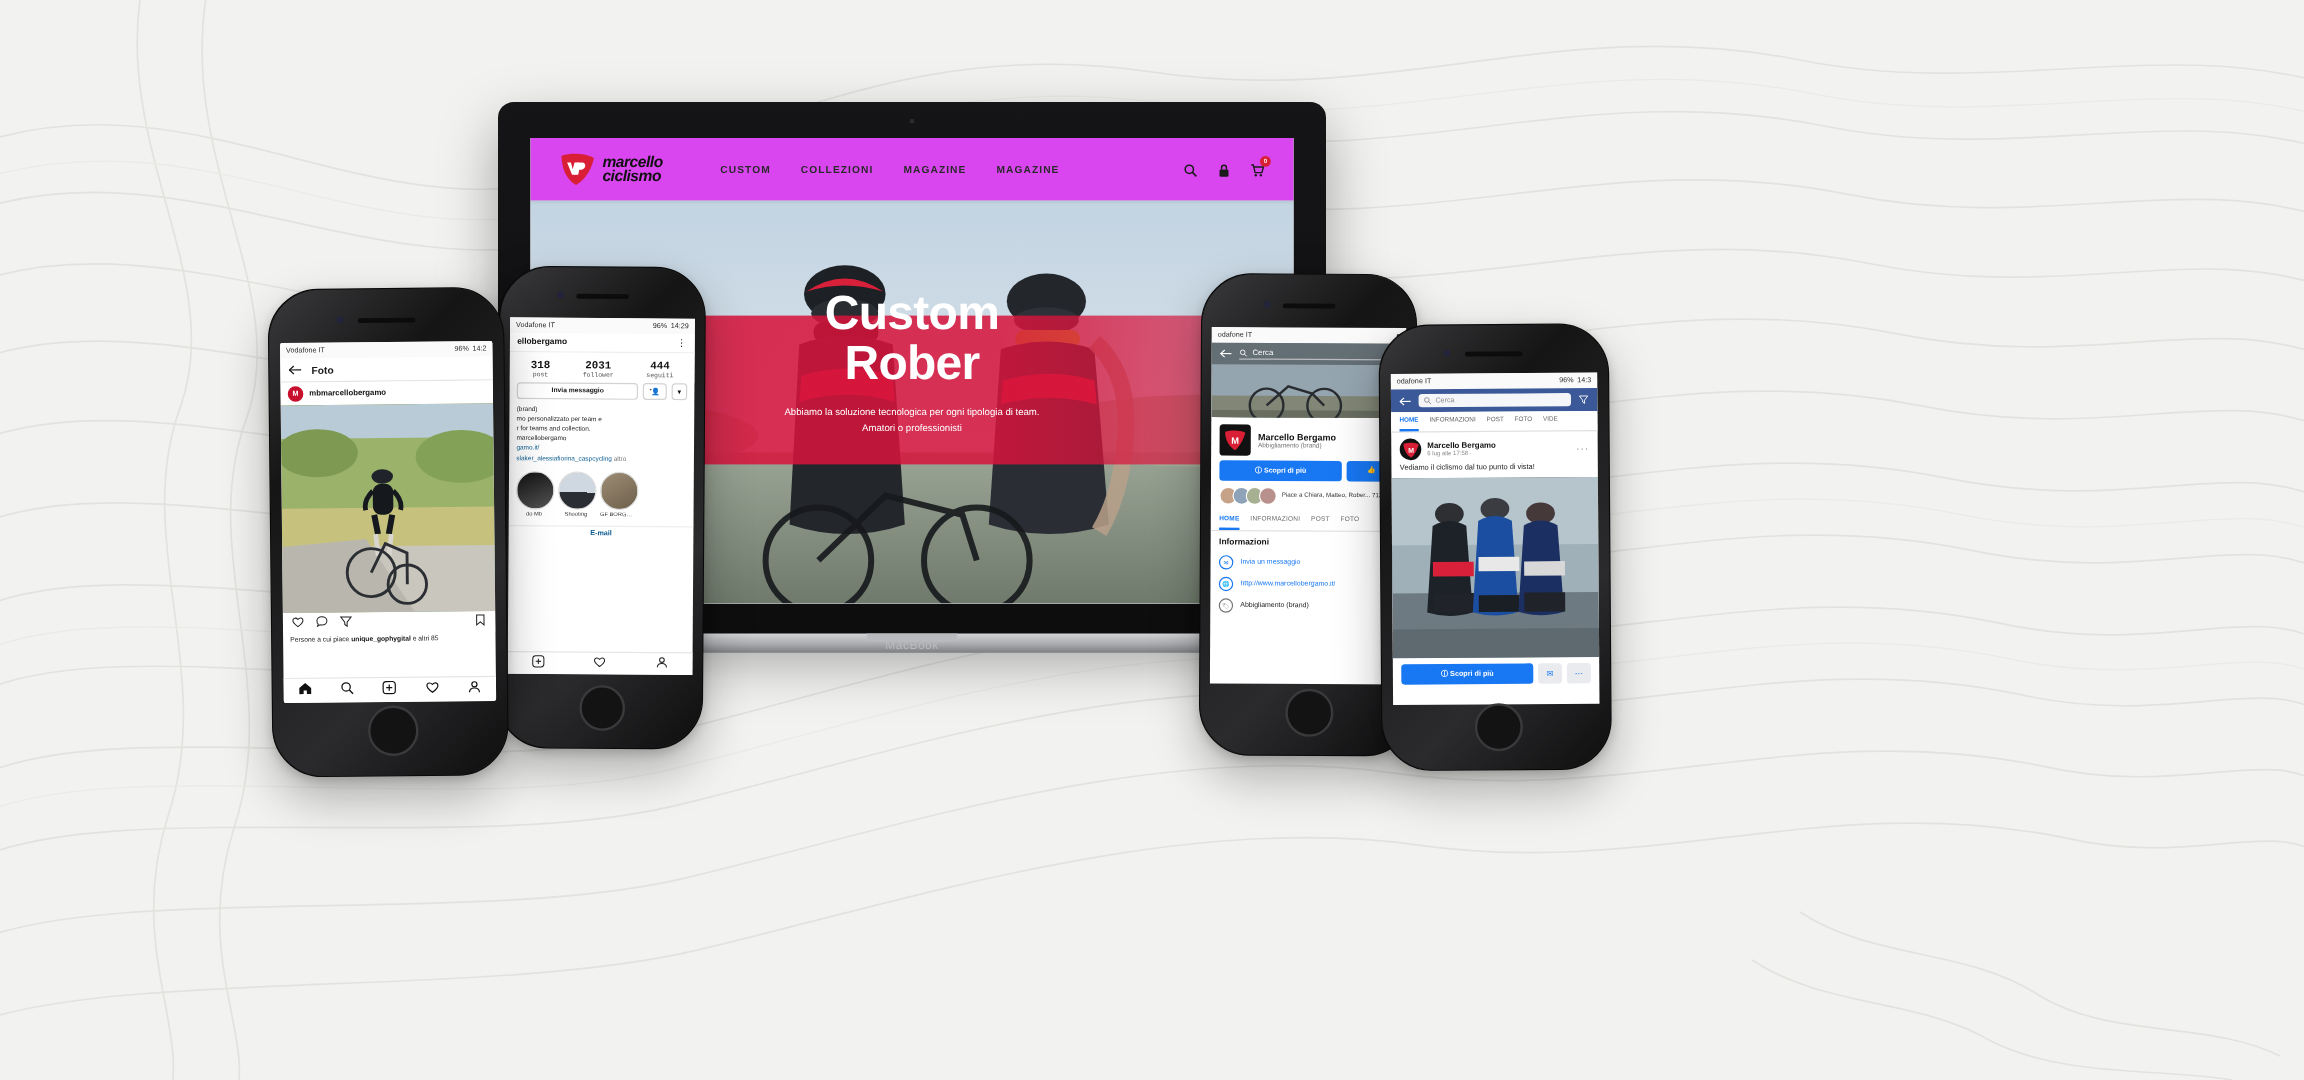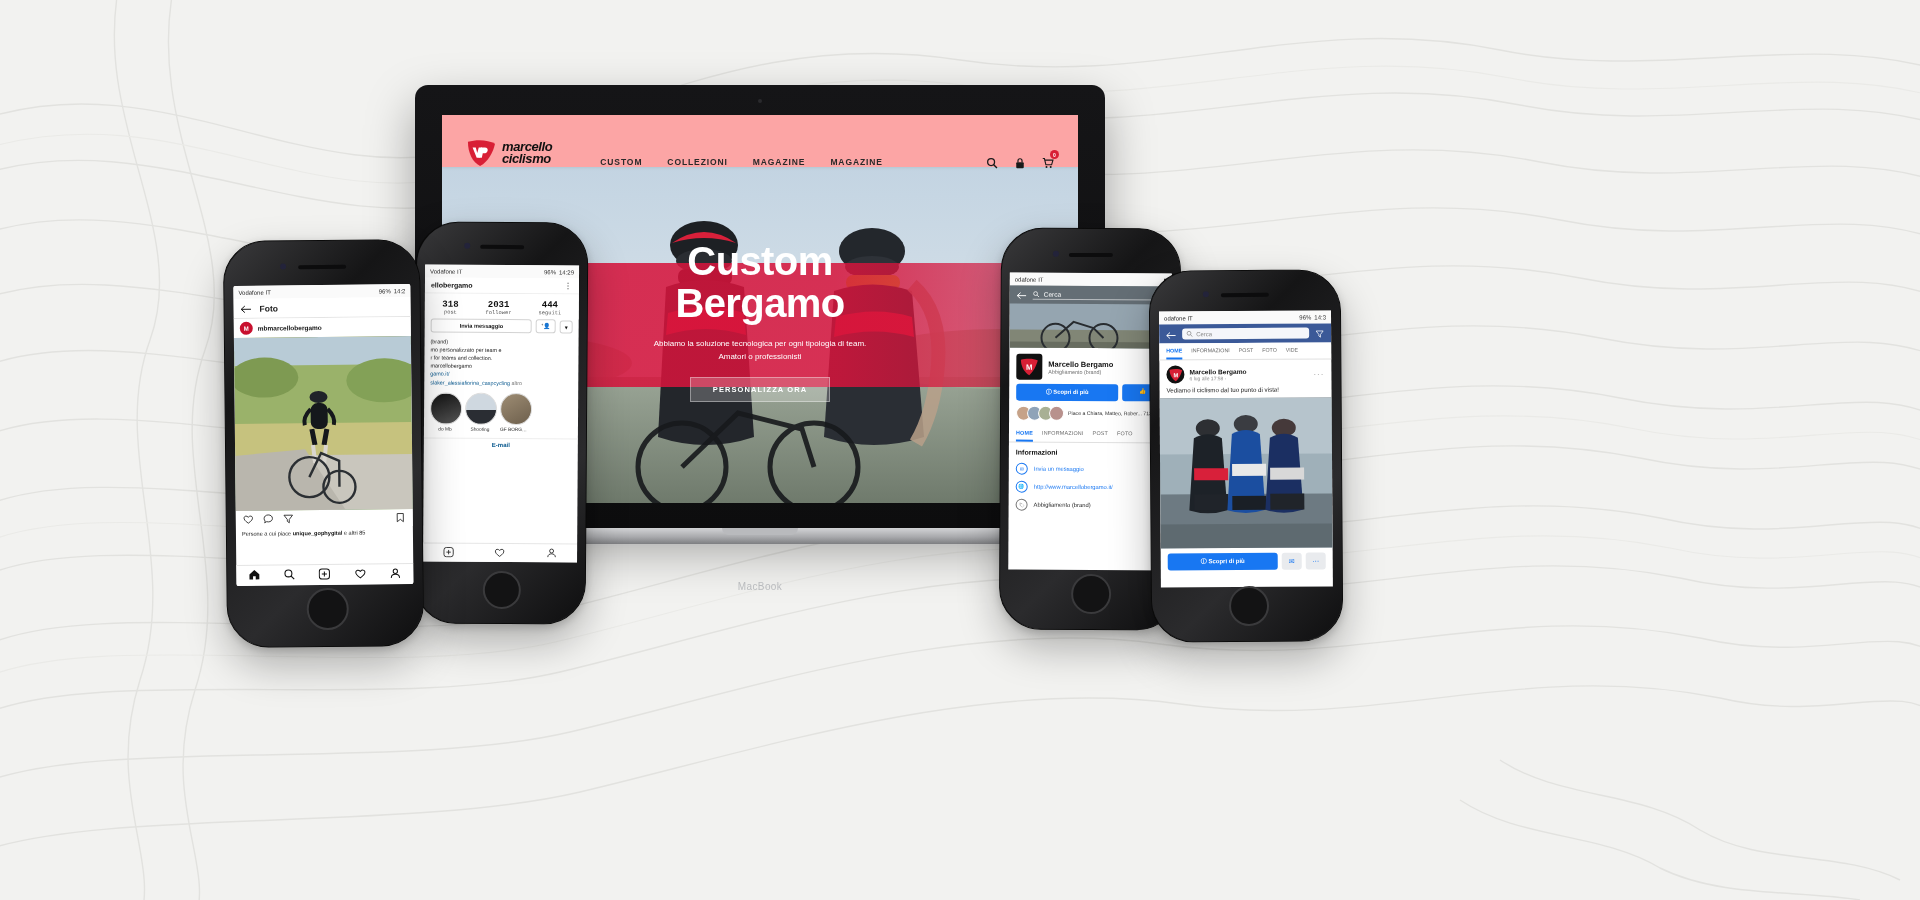--- a/index.html
+++ b/index.html
@@ -88,24 +88,24 @@
     box-shadow:0 20px 48px rgba(0,0,0,.34);}
   .mb-screen{position:absolute;left:27px;top:30px;width:636px;height:388px;background:#fff;overflow:hidden;}
   .mb-cam{position:absolute;left:50%;top:14px;width:4px;height:4px;margin-left:-2px;
     border-radius:50%;background:#2a2a2d;}
   .mb-base{position:absolute;left:-53px;top:443px;width:796px;height:16px;
     background:linear-gradient(180deg,#d3d4d6 0%,#a9aaad 55%,#7d7e81 100%);
     border-radius:0 0 11px 11px;}
   .mb-notch{position:absolute;left:50%;top:443px;margin-left:-38px;width:76px;height:7px;
     background:#b9babd;border-radius:0 0 7px 7px;}
   .mb-label{position:absolute;left:0;right:0;top:448px;text-align:center;
-    font-size:10px;color:#b9bbbe;letter-spacing:.4px;margin-top:48px;}
-
-  
-  .site-nav{height:52px;background:#fca5a5;display:flex;align-items:flex-end;padding:0 24px;
+    font-size:10px;color:#b9bbbe;letter-spacing:.4px;}
+
+  
+  .site-nav{height:52px;background:#d946ef;display:flex;align-items:center;padding:0 24px;
     box-shadow:0 1px 3px rgba(0,0,0,.08);position:relative;z-index:3;}
   .logo{display:flex;align-items:center;gap:6px;}
   .logo .mark{width:30px;height:28px;position:relative;}
   .logo .wordmark{font-size:13px;font-weight:bold;font-style:italic;line-height:.92;color:#111;letter-spacing:-.4px;}
   .site-links{display:flex;gap:25px;margin-left:48px;}
   .site-links a{font-size:8.5px;letter-spacing:.9px;color:#2a2a2a;text-decoration:none;font-weight:bold;}
   .site-icons{margin-left:auto;display:flex;align-items:center;gap:16px;position:relative;}
   .site-icons .ic{width:12px;height:12px;color:#1a1a1a;position:relative;}
   .cart-badge{position:absolute;top:-5px;right:-5px;width:9px;height:9px;border-radius:50%;
     background:#d81f35;color:#fff;font-size:5px;display:flex;align-items:center;justify-content:center;font-weight:bold;}
@@ -297,24 +297,23 @@
             <g stroke="#17191c" stroke-width="5" fill="none" opacity=".9">
               <circle cx="240" cy="300" r="44"></circle>
                 <circle cx="372" cy="300" r="44"></circle>
               <path d="M240,300 L296,246 L360,262 L372,300"></path>
             </g>
           </svg>
           <div class="hero-overlay"></div>
           <div class="hero-content">
             <h1>
               <span>Custom</span><br>
-              <span>Bergamo</span>
+              <span>Rober</span>
             </h1>
             <p>Abbiamo la soluzione tecnologica per ogni tipologia di team. Amatori o professionisti</p>
-            <div><span class="cta">PERSONALIZZA ORA</span></div>
           </div>
         </div>
       </div>
     </div>
     <div class="mb-base"></div>
     <div class="mb-notch"></div>
     <div class="mb-label">MacBook</div>
   </div>
 
   <div class="device phone" id="ig-profile">

